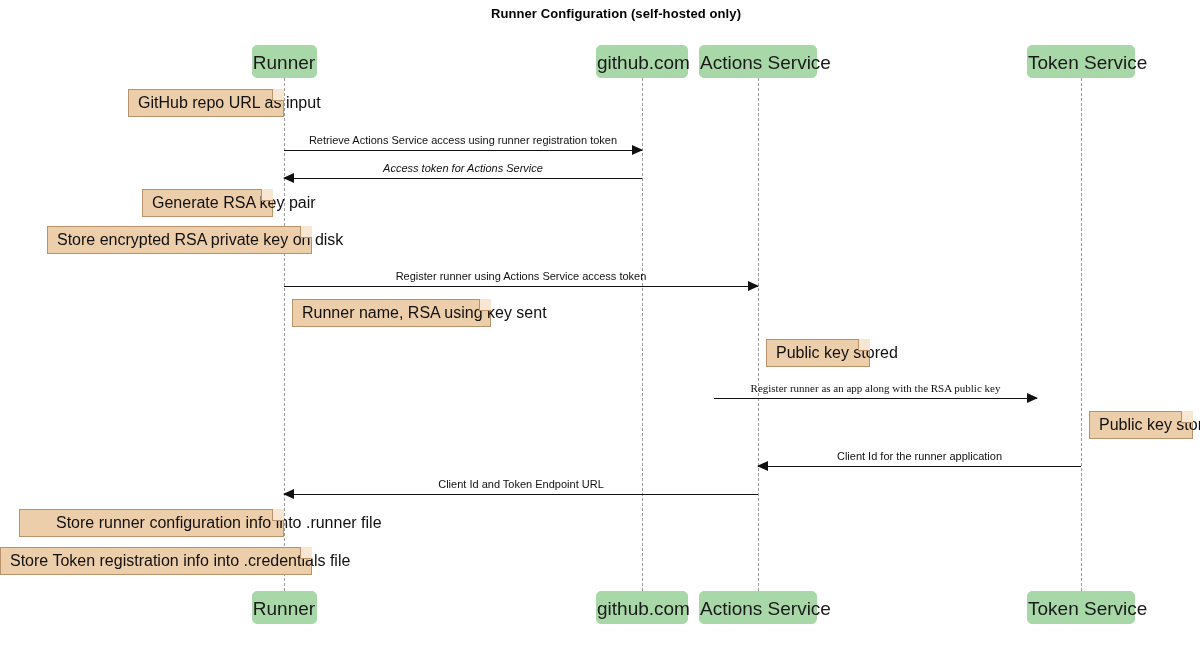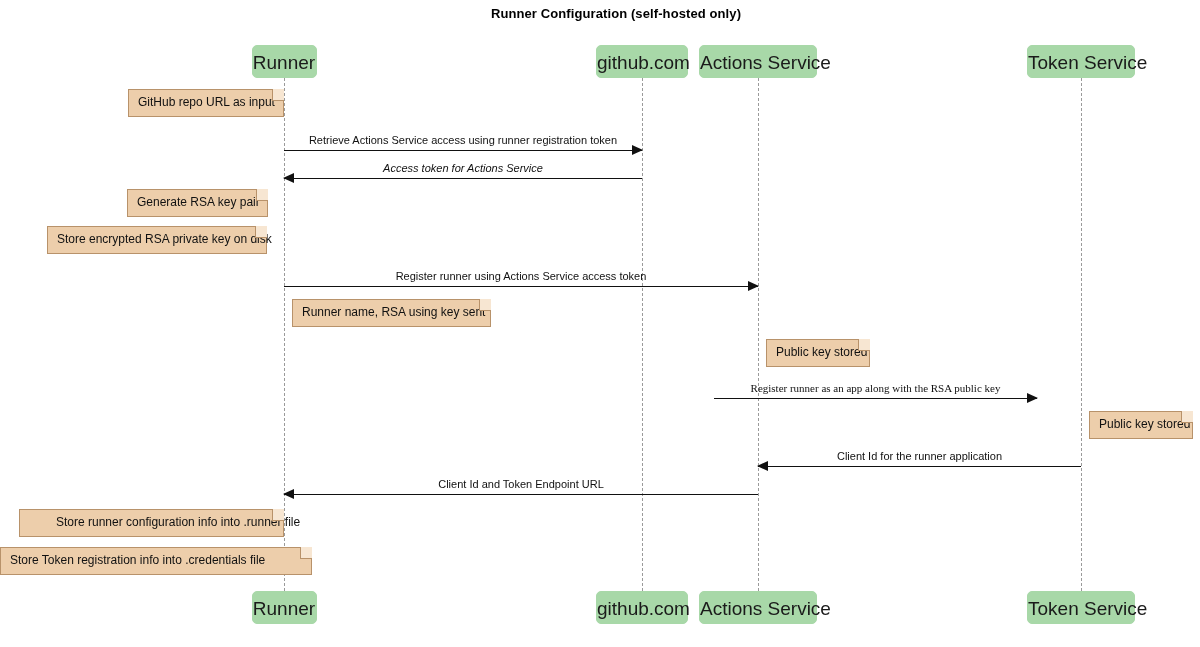--- a/index.html
+++ b/index.html
@@ -40,21 +40,21 @@
   .arrowhead{
     position:absolute;top:-5.5px;width:0;height:0;
     border-top:5.5px solid transparent;border-bottom:5.5px solid transparent;
   }
   .arrowhead.right{right:-1px;border-left:11px solid #111;}
   .arrowhead.left{left:-1px;border-right:11px solid #111;}
 
   
   .note{
     position:absolute;background:#edceab;border:1px solid #b8926a;
-    box-sizing:border-box;font-size:12px;color:#111;
+    box-sizing:border-box;font-size:16px;color:#111;
     padding:5px 9px 6px 9px;white-space:nowrap;line-height:15px;
   }
   .note .fold{
     position:absolute;right:-1px;top:-1px;width:11px;height:11px;
     background:#f7e6d2;
     border-left:1px solid #b8926a;border-bottom:1px solid #b8926a;
   }
 </style>
 </head>
 <body>
@@ -106,22 +106,22 @@
         <div class="label">Client Id for the runner application</div>
       </div>
       <div class="msg" style="left: 284px; top: 494px; width: 474px;">
         <div class="line"></div>
         <div class="arrowhead left"></div>
         <div class="label">Client Id and Token Endpoint URL</div>
       </div>
     </div>
   <div id="notes">
       <div class="note" style="left: 128px; top: 89px; width: 156px;"><div class="fold"></div><span>GitHub repo URL as input</span></div>
-      <div class="note" style="left: 127px; top: 189px; width: 141px;"><div class="fold"></div><span>Generate RSA key pair</span></div>
-      <div class="note" style="left: 47px; top: 226px; width: 220px;"><div class="fold"></div><span>Store encrypted RSA private key on disk</span></div>
+      <div class="note" style="left: 142px; top: 189px; width: 131px;"><div class="fold"></div><span>Generate RSA key pair</span></div>
+      <div class="note" style="left: 47px; top: 226px; width: 265px;"><div class="fold"></div><span>Store encrypted RSA private key on disk</span></div>
       <div class="note" style="left: 292px; top: 299px; width: 199px;"><div class="fold"></div><span>Runner name, RSA using key sent</span></div>
       <div class="note" style="left: 766px; top: 339px; width: 104px;"><div class="fold"></div><span>Public key stored</span></div>
       <div class="note" style="left: 1089px; top: 411px; width: 104px;"><div class="fold"></div><span>Public key stored</span></div>
       <div class="note" style="left: 19px; top: 509px; width: 265px; padding-left: 36px;"><div class="fold"></div><span>Store runner configuration info into .runner file</span></div>
       <div class="note" style="left: 0px; top: 547px; width: 312px;"><div class="fold"></div><span>Store Token registration info into .credentials file</span></div>
     </div>
 
 </div>
 
 </body></html>

